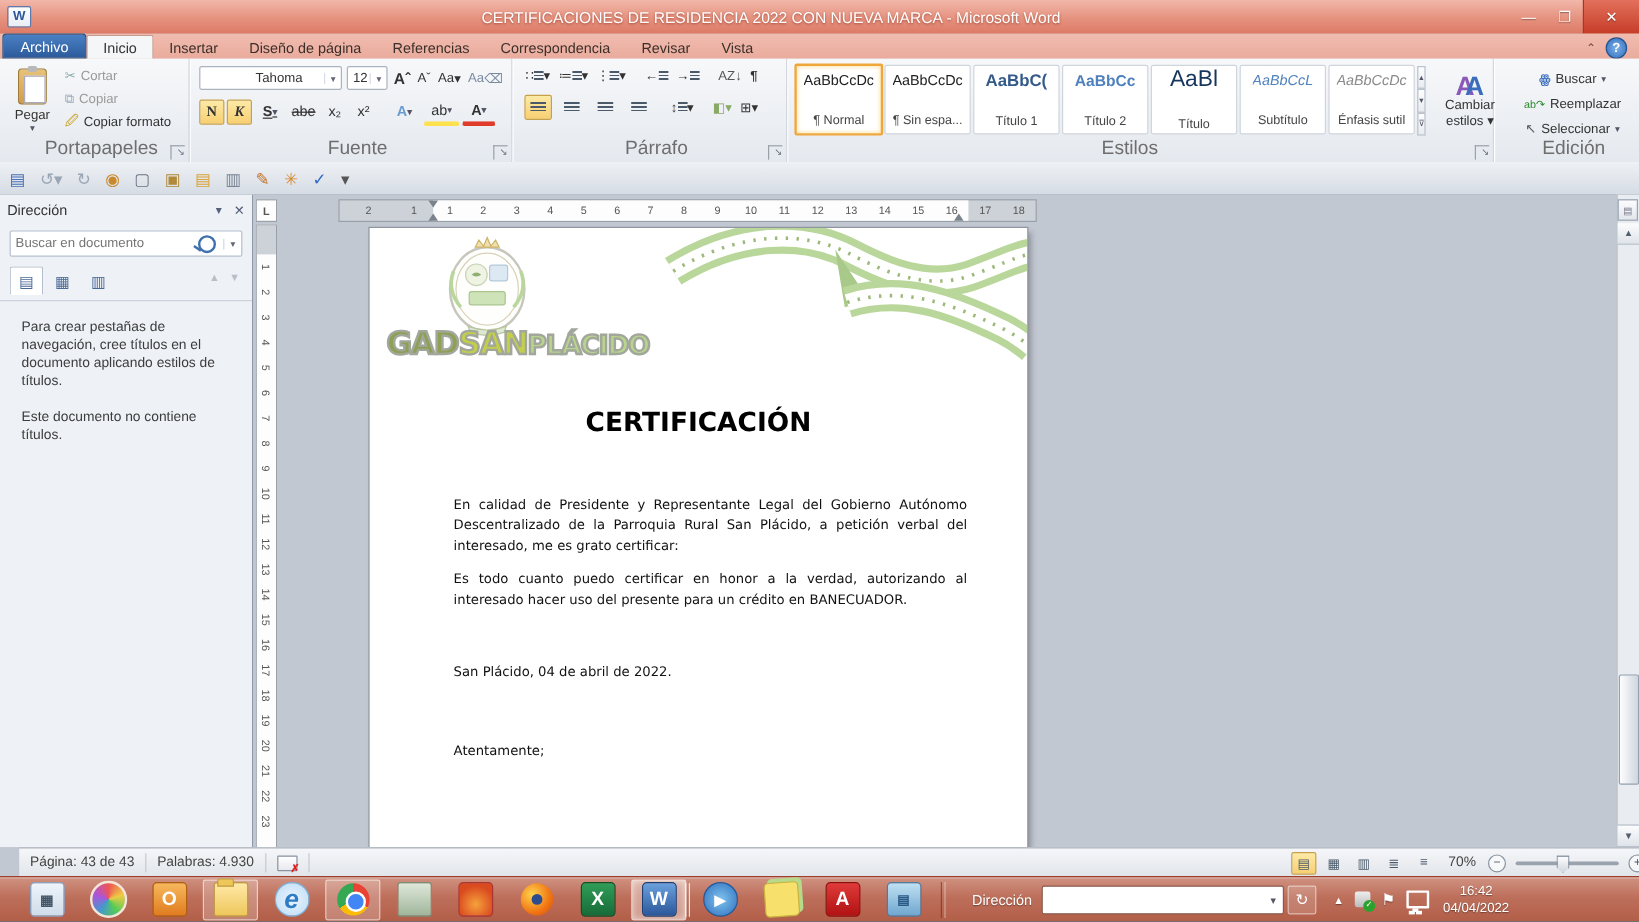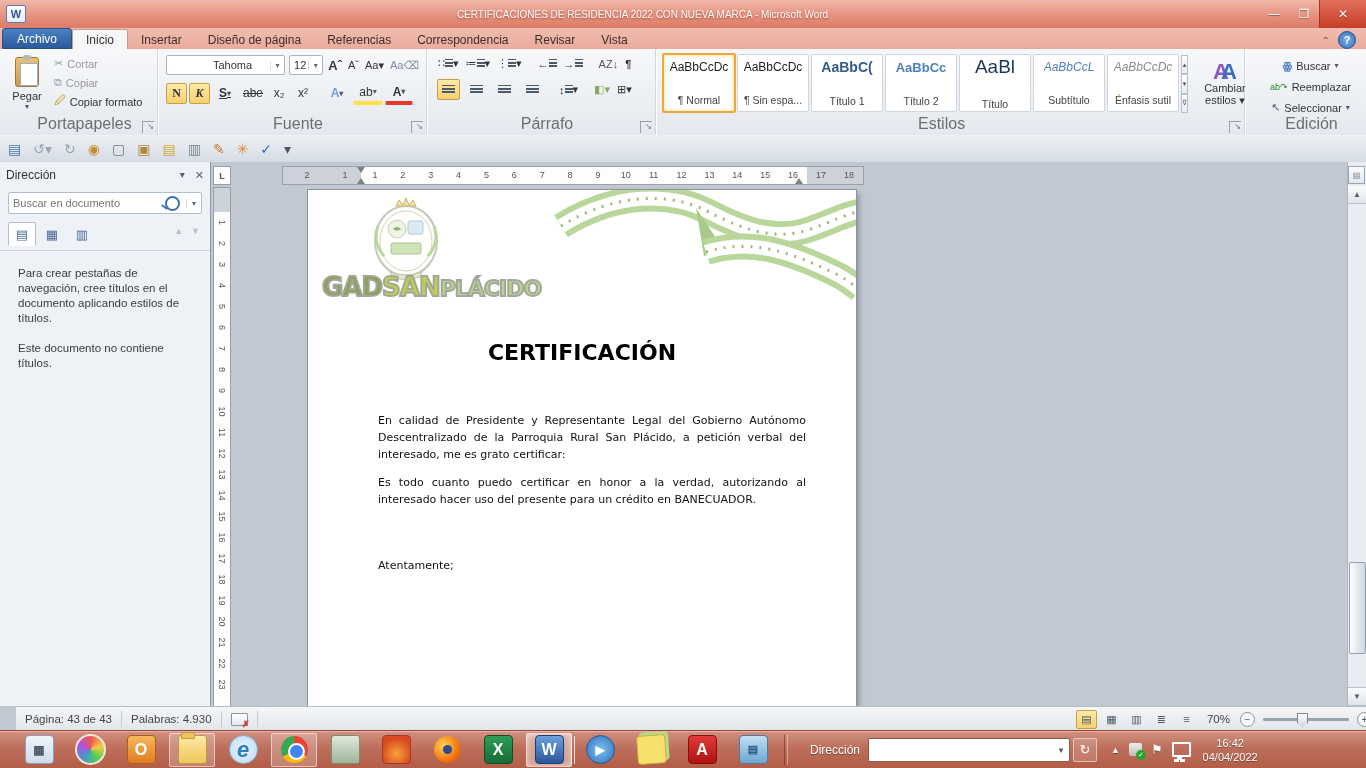--- a/index.html
+++ b/index.html
@@ -7,21 +7,21 @@
     font-family:"Liberation Sans",sans-serif;font-size:12px;color:#333;
     background:#c2c8d2;user-select:none;}
   
   #titlebar{position:absolute;left:0;top:0;width:100%;height:28px;
     background:linear-gradient(180deg,#f2b7aa 0%,#e79ا 0%,#e5927f 55%,#dd7a66 100%);
     background:linear-gradient(180deg,#f2b7aa 0%,#e5927f 55%,#dd7a66 100%);
     border-bottom:1px solid #c05a45;display:flex;align-items:center;}
   .appicon{width:18px;height:16px;margin-left:6px;background:linear-gradient(#fdfdfd,#e8eef6);
     border:1px solid #5a7ab0;border-radius:2px;color:#2b5797;font-weight:bold;font-size:11px;
     display:flex;align-items:center;justify-content:center;}
-  .tb-title{flex:1;text-align:center;color:#fff;font-size:10px;text-shadow:0 1px 2px rgba(120,30,15,.6);}
+  .tb-title{flex:1;text-align:center;color:#fff;font-size:13px;text-shadow:0 1px 2px rgba(120,30,15,.6);}
   .winbtns{display:flex;height:100%;align-items:stretch;}
   .winbtn{width:30px;display:flex;align-items:center;justify-content:center;color:#fff;
     font-size:12px;text-shadow:0 1px 1px rgba(0,0,0,.4);}
   .winbtn.close{width:46px;background:linear-gradient(#e2705c,#c63d28);border-left:1px solid #a93621;}
   
   #tabrow{position:absolute;left:0;top:28px;width:100%;height:21px;
     background:linear-gradient(#f0bcb0,#eaab9c);display:flex;align-items:flex-end;}
   .ftab{height:19px;margin-left:2px;padding:0 14px;display:flex;align-items:center;color:#fff;
     font-size:12px;background:linear-gradient(#4a81c4,#2c5a9c);border:1px solid #27507f;
     border-radius:3px 3px 0 0;}
@@ -575,20 +575,21 @@
 
       <div class="logo-text">
         <span class="g1">GAD</span><span class="g2">SAN</span><span class="g3">PLÁCIDO</span>
       </div>
 
       <div class="doc-title">CERTIFICACIÓN</div>
 
       <div class="doc-body">
         <p>En calidad de Presidente y Representante Legal del Gobierno Autónomo Descentralizado de la Parroquia Rural San Plácido, a petición verbal del interesado, me es grato certificar:</p>
         <p>Es todo cuanto puedo certificar en honor a la verdad, autorizando al interesado hacer uso del presente para un crédito en BANECUADOR.</p>
+        <p class="dateline">San Plácido, 04 de abril de 2022.</p>
         <p class="closing">Atentamente;</p>
       </div>
     </div>
 
     <div id="vscroll">
       <div class="rulertoggle">▤</div>
       <div class="sc-btn" style="margin-top:24px;">▲</div>
       <div class="sc-thumb"></div>
       <div class="sc-btn" style="position:absolute;bottom:0;width:100%;border-top:1px solid #b9c1cb;">▼</div>
     </div>

